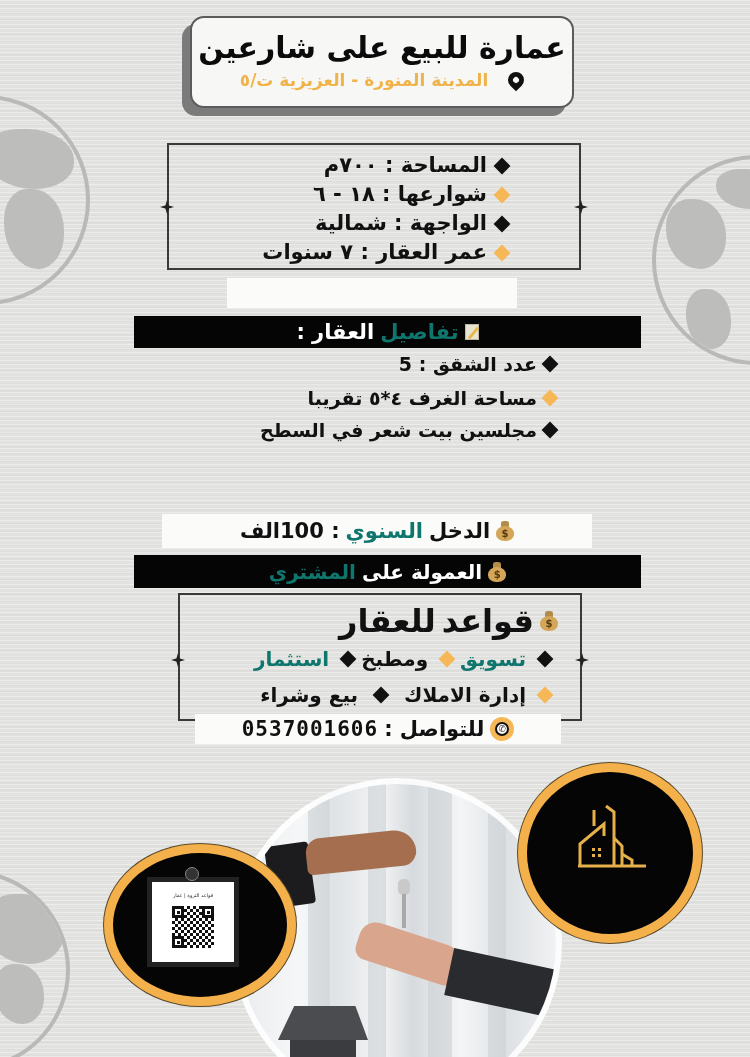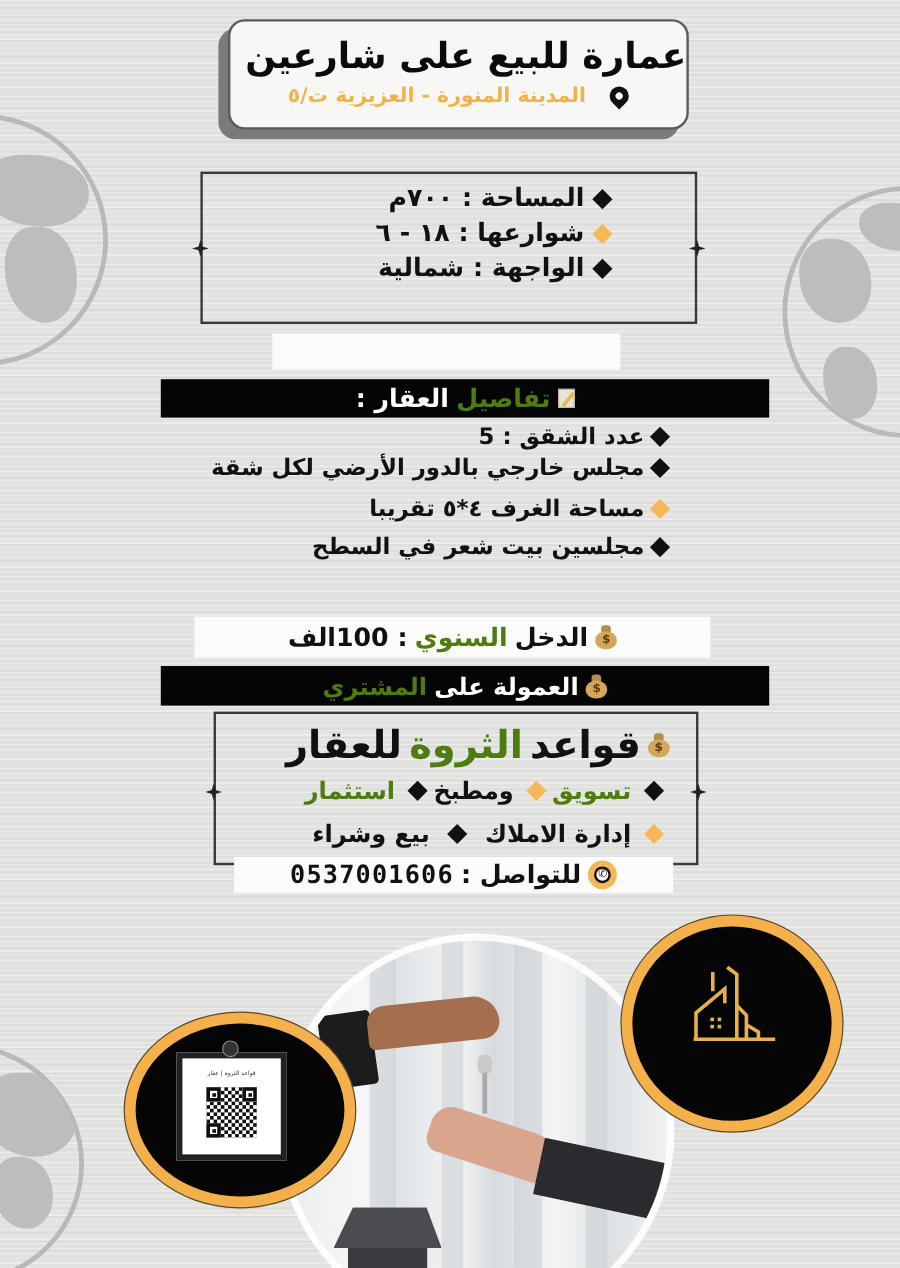--- a/index.html
+++ b/index.html
@@ -20,21 +20,21 @@
   .globe { position: absolute; border-radius: 50%; border: 4px solid #b9b9b7; overflow: hidden; }
   .globe .land { position: absolute; background: #bdbdbb; border-radius: 40% 55% 45% 60%; }
 
   
   .title-card {
     left: 190px; top: 16px; width: 384px; height: 92px;
     background: #f7f7f5;
     border: 2px solid #5b5b5b;
     border-radius: 14px;
     box-shadow: -8px 8px 0 #7b7b7b;
-    text-align: right;
+    text-align: center;
   }
   .title-card .title {
     font-family: "DejaVu Sans", sans-serif;
     font-weight: bold; font-size: 30px; color: #0b0b0b;
     margin-top: 10px; line-height: 40px;
   }
   .title-card .loc {
     display: flex; justify-content: center; align-items: center; gap: 16px;
     font-weight: bold; font-size: 17px; color: #f0b34a; margin-top: 2px;
   }
@@ -58,21 +58,21 @@
   .dia { display: inline-block; width: 14px; height: 14px; transform: rotate(45deg) scale(0.85); margin-left: 6px; flex: none; }
   .dia.black { background: #111; }
   .dia.gold { background: #f6b756; }
 
   .white-strip { background: #fbfbfa; }
 
   .black-bar {
     background: #050505; color: #fff; font-weight: bold; text-align: center;
     display: flex; justify-content: center; align-items: center; gap: 6px;
   }
-  .gold-text { color: #4d7c0f; }
+  .gold-text { color: #0f766e; }
   .note-icon {
     display: inline-block; width: 14px; height: 16px; background: #e9e4d2; border: 1px solid #bfb9a4; position: relative;
   }
   .note-icon::after { content: ""; position: absolute; width: 3px; height: 14px; background: #e6b94a; transform: rotate(40deg); left: 6px; top: 1px; }
 
   .bag {
     display: inline-block; width: 18px; height: 20px; position: relative; flex: none;
   }
   .bag::before { content: ""; position: absolute; left: 5px; top: 0; width: 8px; height: 6px; background: #b48c4a; border-radius: 40% 40% 10% 10%; }
   .bag::after { content: "$"; position: absolute; left: 0; top: 5px; width: 18px; height: 15px; background: #d3a65a; border-radius: 50% 50% 45% 45%; color: #5a3b0a; font-size: 10px; font-weight: bold; text-align: center; line-height: 15px; }
@@ -139,39 +139,39 @@
         <span>المساحة : ٧٠٠م</span>
       </li>
     <li>
         <span class="dia gold"></span>
         <span>شوارعها : ١٨ - ٦</span>
       </li>
     <li>
         <span class="dia black"></span>
         <span>الواجهة : شمالية</span>
       </li>
+    <li>
+        <span class="dia gold"></span>
+        <span>عمر العقار : ٧ سنوات</span>
+      </li>
   </ul>
 </div>
 
 <div class="abs white-strip" style="left:227px; top:278px; width:290px; height:30px;"></div>
 
 <div class="abs black-bar" style="left:134px; top:316px; width:507px; height:32px; font-size:21px;">
   <span class="note-icon"></span>
   <span class="gold-text">تفاصيل</span>
   <span>العقار :</span>
 </div>
 
 <ul class="abs details" style="right:193px; top:351px;">
   <li>
       <span class="dia black"></span>
       <span>عدد الشقق : 5</span>
-    </li>
-  <li>
-      <span class="dia black"></span>
-      <span>مجلس خارجي بالدور الأرضي لكل شقة</span>
     </li>
   <li style="margin-top:8px;">
       <span class="dia gold"></span>
       <span>مساحة الغرف ٤*٥ تقريبا</span>
     </li>
   <li style="margin-top:6px;">
       <span class="dia black"></span>
       <span>مجلسين بيت شعر في السطح</span>
     </li>
 </ul>
@@ -188,21 +188,20 @@
   <span>العمولة على</span>
   <span class="gold-text">المشتري</span>
 </div>
 
 <div class="abs frame" style="left:178px; top:593px; width:404px; height:128px;">
   <span class="star" style="right:-9px; top:58px;"></span>
   <span class="star" style="left:-9px; top:58px;"></span>
   <div class="brand-line" style="position:absolute; right:22px; top:6px;">
     <span class="bag"></span>
     <span>قواعد</span>
-    <span class="gold-text">الثروة</span>
     <span>للعقار</span>
   </div>
   <div class="svc-line" style="position:absolute; right:28px; top:52px;">
     <span class="dia black"></span>
     <span class="gold-text">تسويق</span>
     <span class="dia gold"></span>
     <span>ومطبخ</span>
     <span class="dia black"></span>
     <span class="gold-text">استثمار</span>
   </div>

